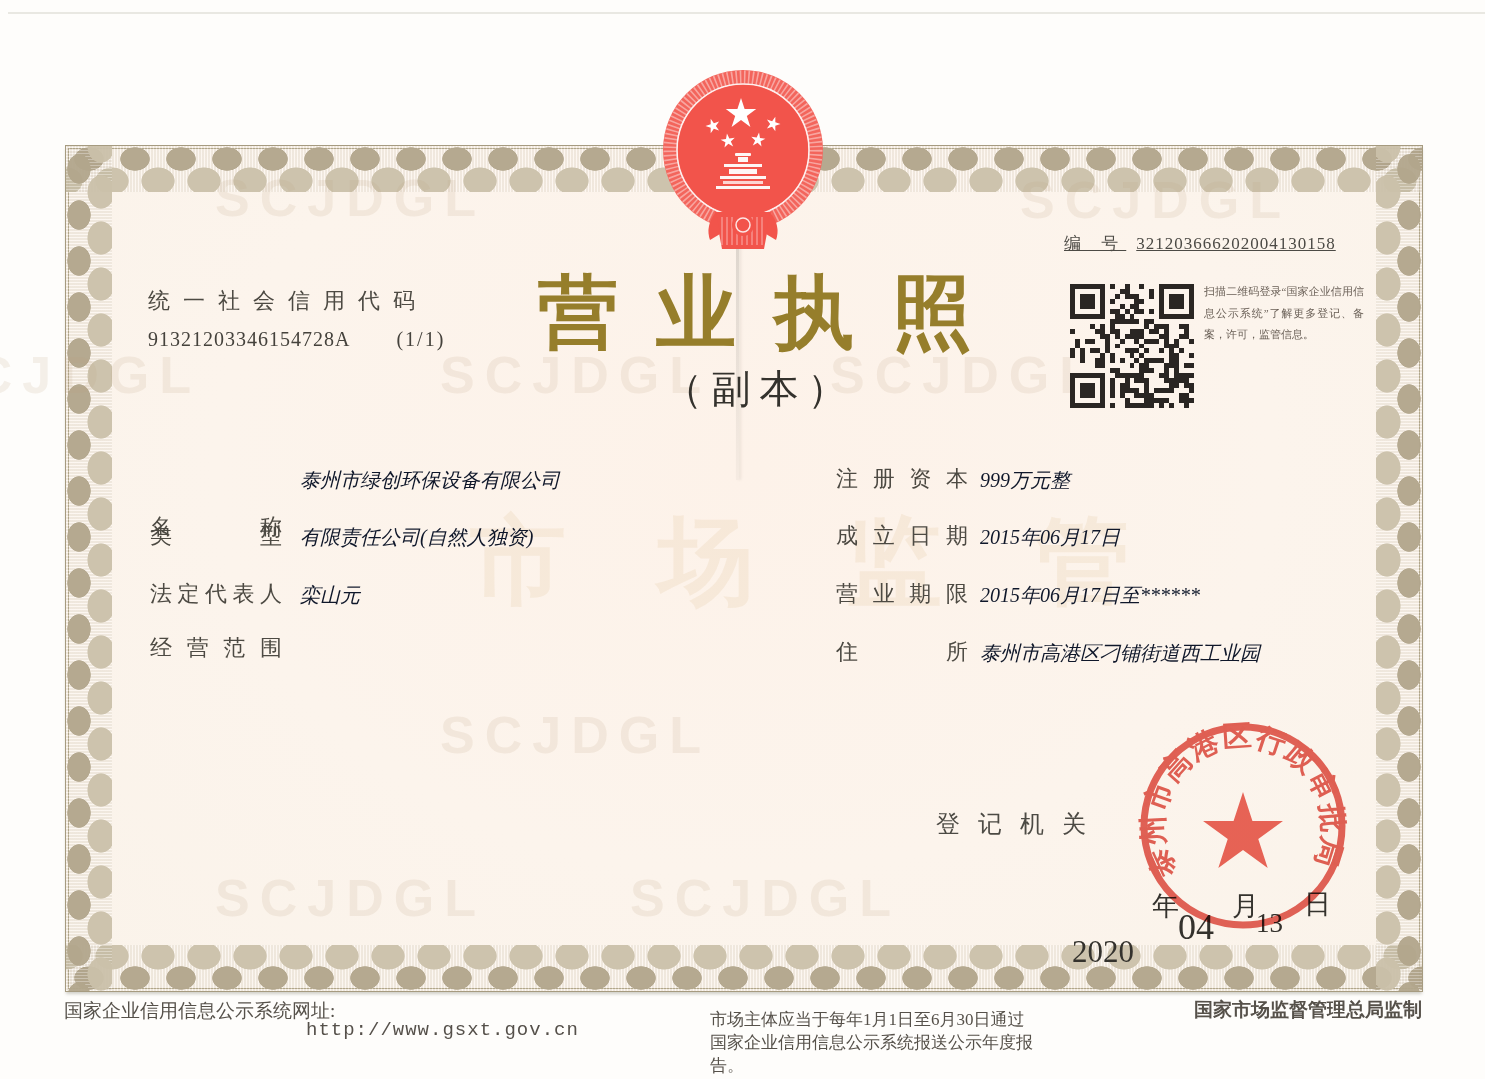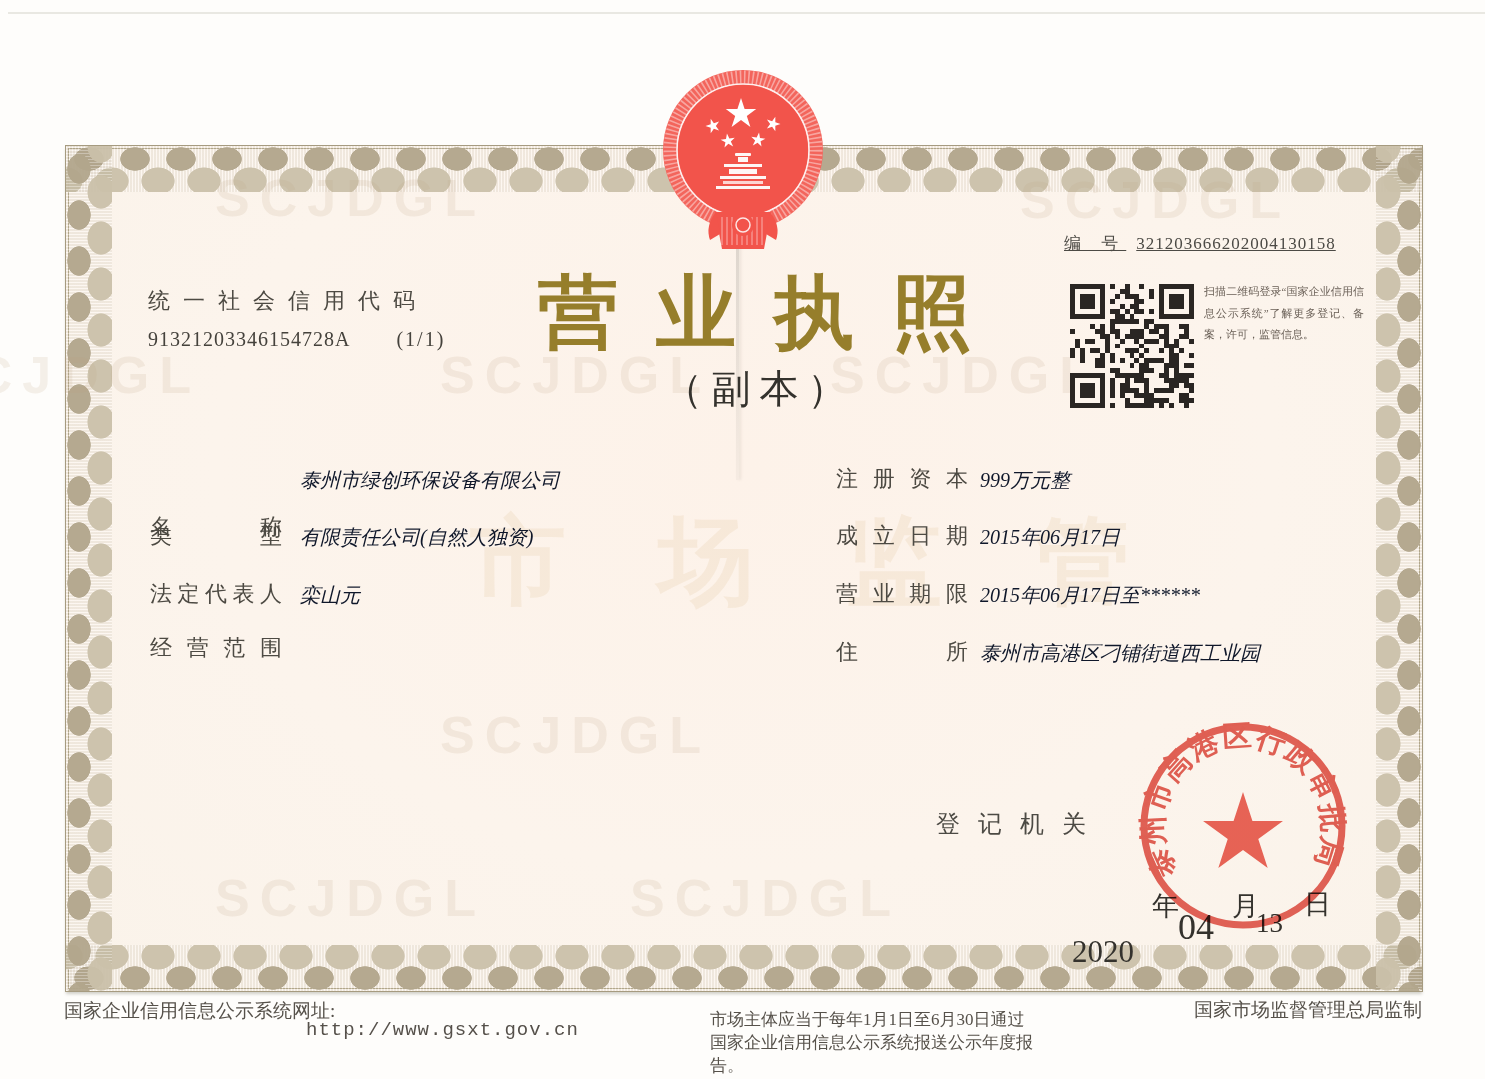--- a/index.html
+++ b/index.html
@@ -67,21 +67,21 @@
   .registrar{left:936px;top:808px;font-size:24px;color:#4c4a44;letter-spacing:18px;white-space:nowrap;}
 
   
   .dt{position:absolute;color:#34322d;font-family:"Liberation Serif",serif;}
 
   
   .f-left-label{left:64px;top:998px;font-size:19px;color:#56514a;}
   .f-left-url{left:306px;top:1019px;font-size:19px;color:#55504a;
               font-family:"Liberation Mono",monospace;letter-spacing:1px;}
   .f-center{left:710px;top:1008px;width:340px;font-size:17px;line-height:23px;color:#56514a;}
-  .f-right{left:1194px;top:997px;font-size:19px;color:#56514a;}
+  .f-right{left:1194px;top:997px;font-size:19px;color:#56514a;font-weight:bold;}
 
   .seal{position:absolute;left:1133px;top:716px;width:222px;height:222px;opacity:.9;
         mix-blend-mode:multiply;}
   .emblem{position:absolute;left:659px;top:66px;width:168px;height:186px;}
 </style>
 </head>
 <body>
 
 <div class="page">
 

